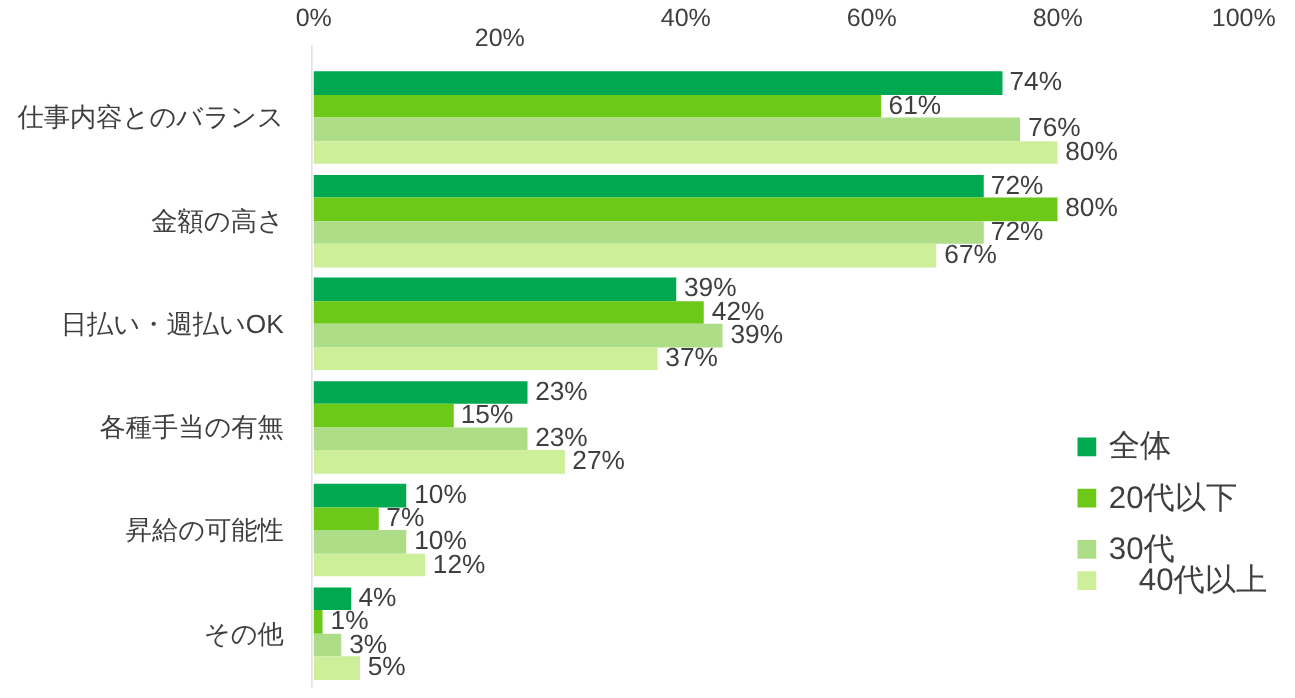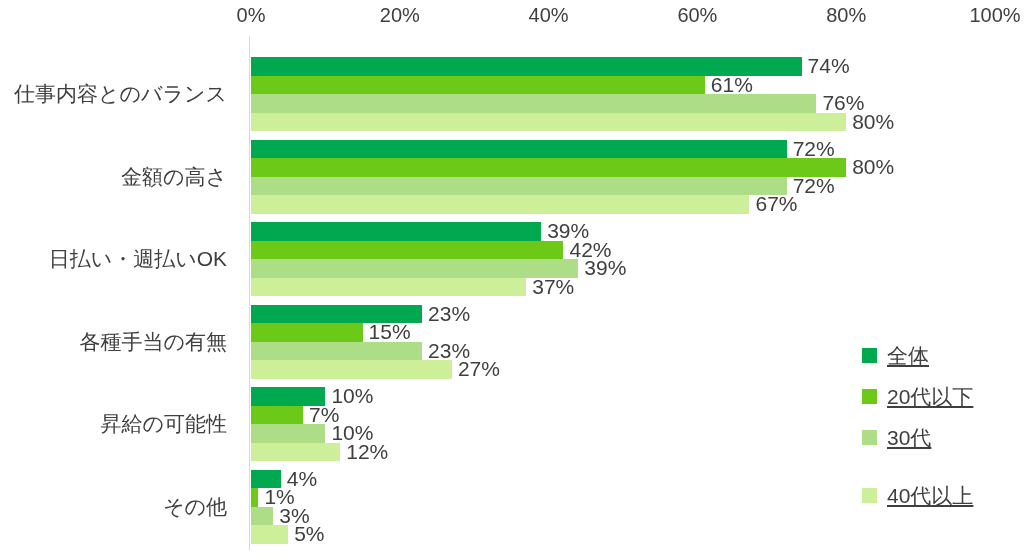--- a/index.html
+++ b/index.html
@@ -101,34 +101,33 @@
     align-items: center;
     white-space: nowrap;
   }
   .legend-swatch {
     width: 15px;
     height: 15px;
     margin-right: 10px;
     flex: 0 0 auto;
   }
   .legend-text {
-    font-size: 21px;
+    font-size: 25px;
     color: #3f3f3f;
     line-height: 1;
-    text-decoration: underline;
   }
 </style>
 </head>
 <body>
 
 <div id="chart-root">
 
   <div class="axis-top" id="axis-top">
       <div class="tick-label" style="left: 251px;">0%</div>
-      <div class="tick-label" style="left: 399.8px;">20%</div>
+      <div class="tick-label" style="left: 399.8px; margin-top: 16px;">20%</div>
       <div class="tick-label" style="left: 548.6px;">40%</div>
       <div class="tick-label" style="left: 697.4px;">60%</div>
       <div class="tick-label" style="left: 846.2px;">80%</div>
       <div class="tick-label" style="left: 995px;">100%</div>
     </div>
 
   <div class="cat-labels" id="cat-labels">
       <div class="cat-label" style="top: 58px;">仕事内容とのバランス</div>
       <div class="cat-label" style="top: 140.5px;">金額の高さ</div>
       <div class="cat-label" style="top: 223px;">日払い・週払いOK</div>
@@ -195,19 +194,19 @@
         <span class="legend-text">全体</span>
       </div>
       <div class="legend-item" style="top: 41px;">
         <span class="legend-swatch" style="background: rgb(108, 201, 24);"></span>
         <span class="legend-text">20代以下</span>
       </div>
       <div class="legend-item" style="top: 82px;">
         <span class="legend-swatch" style="background: rgb(174, 221, 135);"></span>
         <span class="legend-text">30代</span>
       </div>
-      <div class="legend-item" style="top: 140px;">
+      <div class="legend-item" style="top: 107px; gap: 24px;">
         <span class="legend-swatch" style="background: rgb(205, 239, 153);"></span>
         <span class="legend-text">40代以上</span>
       </div>
     </div>
 
 </div>
 
 </body></html>

